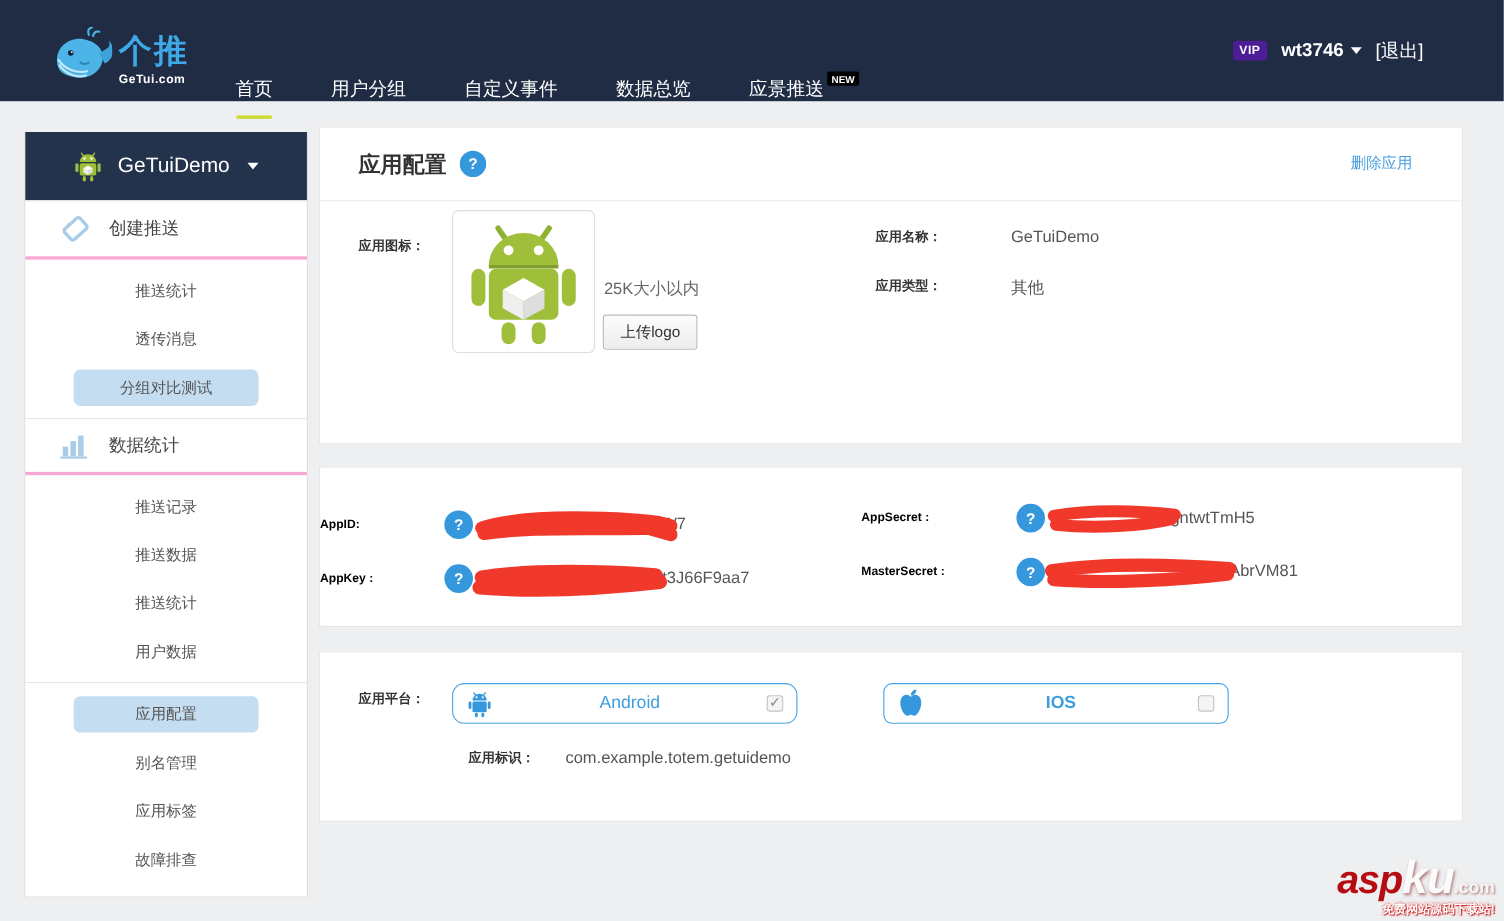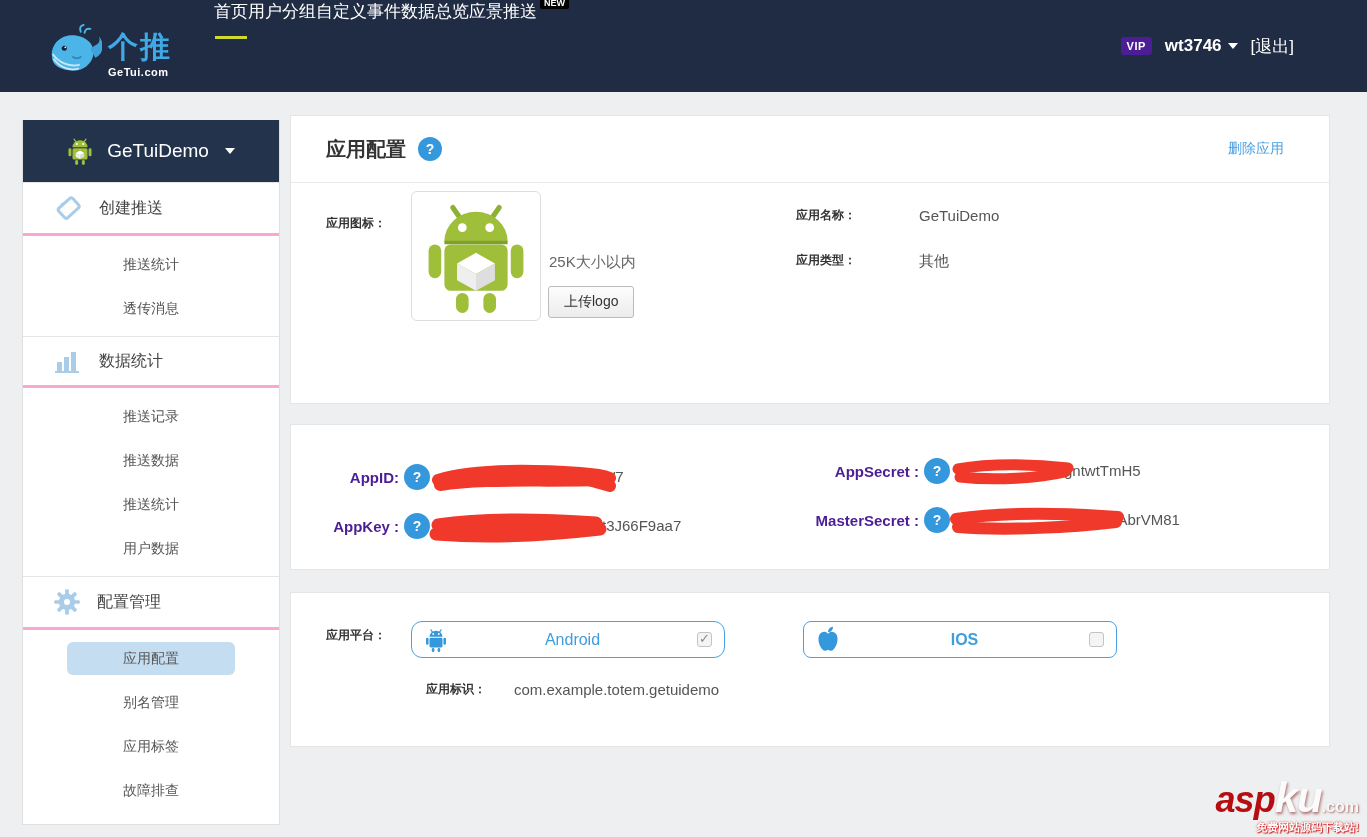--- a/index.html
+++ b/index.html
@@ -10,21 +10,21 @@
     font-family:"Liberation Sans", sans-serif;
     color:#333;
   }
 
   
   .navbar { position:absolute; left:0; top:0; width:1367px; height:92px; background:#1f2c44; }
   .logo { position:absolute; left:44px; top:24px; display:flex; align-items:center; gap:6px; cursor:pointer; }
   .logo-text { display:flex; flex-direction:column; align-items:flex-start; margin-top:6px; }
   .logo-cn { font-size:30px; font-weight:bold; color:#3fa9e8; letter-spacing:2px; line-height:30px; }
   .logo-dom { font-size:11px; font-weight:bold; color:#ffffff; margin-top:4px; letter-spacing:.5px; }
-  .nav-menu { position:absolute; left:214px; top:0; height:92px; display:flex; align-items:flex-start; }
+  .nav-menu { position:absolute; left:214px; top:0; height:92px; display:flex; align-items:flex-end; gap:53px; }
   .nav-item { position:relative; color:#fff; font-size:17px; text-decoration:none; cursor:pointer; display:flex; align-items:flex-start; }
   .nav-item.active::after { content:''; position:absolute; left:1px; right:1px; bottom:-16px; height:3px; background:#cdd92b; }
   .new-badge { background:#000000; color:#fff; font-size:9px; font-weight:bold; padding:2px 4px 1px; border-radius:2px; margin-left:3px; margin-top:-4px; line-height:10px; }
   .user-area { position:absolute; right:73px; top:0; height:92px; display:flex; align-items:center; gap:13px; }
   .vip-badge { background:#4c1d95; color:#fff; font-size:11px; font-weight:bold; padding:3px 6px; border-radius:3px; letter-spacing:.5px;margin-left:28px; }
   .username { color:#fff; font-size:17px; font-weight:bold; display:flex; align-items:center; gap:6px; cursor:pointer; }
   .caret-down { width:0; height:0; border-left:5px solid transparent; border-right:5px solid transparent; border-top:6px solid #fff; display:inline-block; }
   .logout { color:#fff; font-size:17px; text-decoration:none; }
 
   
@@ -64,21 +64,21 @@
   .info-col { position:absolute; left:505px; top:24px; }
   .info-row { display:flex; margin-bottom:28px; font-size:15px; }
   .info-row .form-label { width:95px; }
   .info-val { color:#555; margin-left:28px; }
 
   
   .cred-col { position:absolute; top:36px; }
   .cred-col-left { left:0; }
   .cred-col-right { left:492px; top:30px; }
   .cred-row { display:flex; align-items:center; height:32px; margin-bottom:17px; }
-  .cred-label { text-align:right; font-weight:bold; font-size:15px; color:#4c1d95; }
+  .cred-label { font-weight:bold; font-size:11px; color:#000000; }
   .cred-col-left .cred-label { width:108px; }
   .cred-col-right .cred-label { width:136px; }
   .cred-row .q-icon { width:26px; height:26px; margin-left:5px; }
   .cred-value { position:relative; margin-left:4px; font-size:15px; color:#555; height:32px; line-height:32px; white-space:nowrap; }
   .scribble { position:absolute; top:1px; pointer-events:none; }
   .val-appid { padding-left:128px; }
   .val-appkey { padding-left:168px; }
   .val-appsecret { padding-left:110px; }
   .val-mastersecret { padding-left:122px; }
 
@@ -184,20 +184,21 @@
         <svg width="30" height="28" viewBox="0 0 30 28">
           <rect x="6" y="8" width="19" height="13" rx="2.5" transform="rotate(-42 15 14)" fill="none" stroke="#a9cce8" stroke-width="3"></rect>
           <circle cx="9.5" cy="10.5" r="1.8" fill="#a9cce8"></circle>
         </svg>
       </span>
       <span class="side-header-label">创建推送</span>
     </div>
     <div class="side-items">
       <div class="side-item"><span class="pill">推送统计</span></div>
       <div class="side-item"><span class="pill">透传消息</span></div>
+      <div class="side-item active"><span class="pill">分组对比测试</span></div>
     </div>
   </div>
 
   <div class="side-section">
     <div class="side-header">
       <span>
         <svg width="30" height="26" viewBox="0 0 30 26">
           <rect x="4" y="14" width="5" height="9" fill="#a9cce8"></rect>
           <rect x="11" y="9" width="5" height="14" fill="#a9cce8"></rect>
           <rect x="18" y="4" width="5" height="19" fill="#a9cce8"></rect>
@@ -208,39 +209,20 @@
     </div>
     <div class="side-items">
       <div class="side-item"><span class="pill">推送记录</span></div>
       <div class="side-item"><span class="pill">推送数据</span></div>
       <div class="side-item"><span class="pill">推送统计</span></div>
       <div class="side-item"><span class="pill">用户数据</span></div>
     </div>
   </div>
 
   <div class="side-section">
-    <div class="side-header">
-      <span>
-        <svg width="28" height="28" viewBox="0 0 24 24">
-          <g fill="#a9cce8">
-            <rect x="10.4" y="1" width="3.2" height="6" rx="1.2"></rect>
-            <rect x="10.4" y="17" width="3.2" height="6" rx="1.2"></rect>
-            <rect x="10.4" y="1" width="3.2" height="6" rx="1.2" transform="rotate(90 12 12)"></rect>
-            <rect x="10.4" y="17" width="3.2" height="6" rx="1.2" transform="rotate(90 12 12)"></rect>
-            <rect x="10.4" y="1" width="3.2" height="6" rx="1.2" transform="rotate(45 12 12)"></rect>
-            <rect x="10.4" y="17" width="3.2" height="6" rx="1.2" transform="rotate(45 12 12)"></rect>
-            <rect x="10.4" y="1" width="3.2" height="6" rx="1.2" transform="rotate(135 12 12)"></rect>
-            <rect x="10.4" y="17" width="3.2" height="6" rx="1.2" transform="rotate(135 12 12)"></rect>
-            <circle cx="12" cy="12" r="7"></circle>
-          </g>
-          <circle cx="12" cy="12" r="2.6" fill="#fff"></circle>
-        </svg>
-      </span>
-      <span class="side-header-label">配置管理</span>
-    </div>
     <div class="side-items">
       <div class="side-item active"><span class="pill">应用配置</span></div>
       <div class="side-item"><span class="pill">别名管理</span></div>
       <div class="side-item"><span class="pill">应用标签</span></div>
       <div class="side-item"><span class="pill">故障排查</span></div>
     </div>
   </div>
 </aside>
 
 <section class="card card-a">

